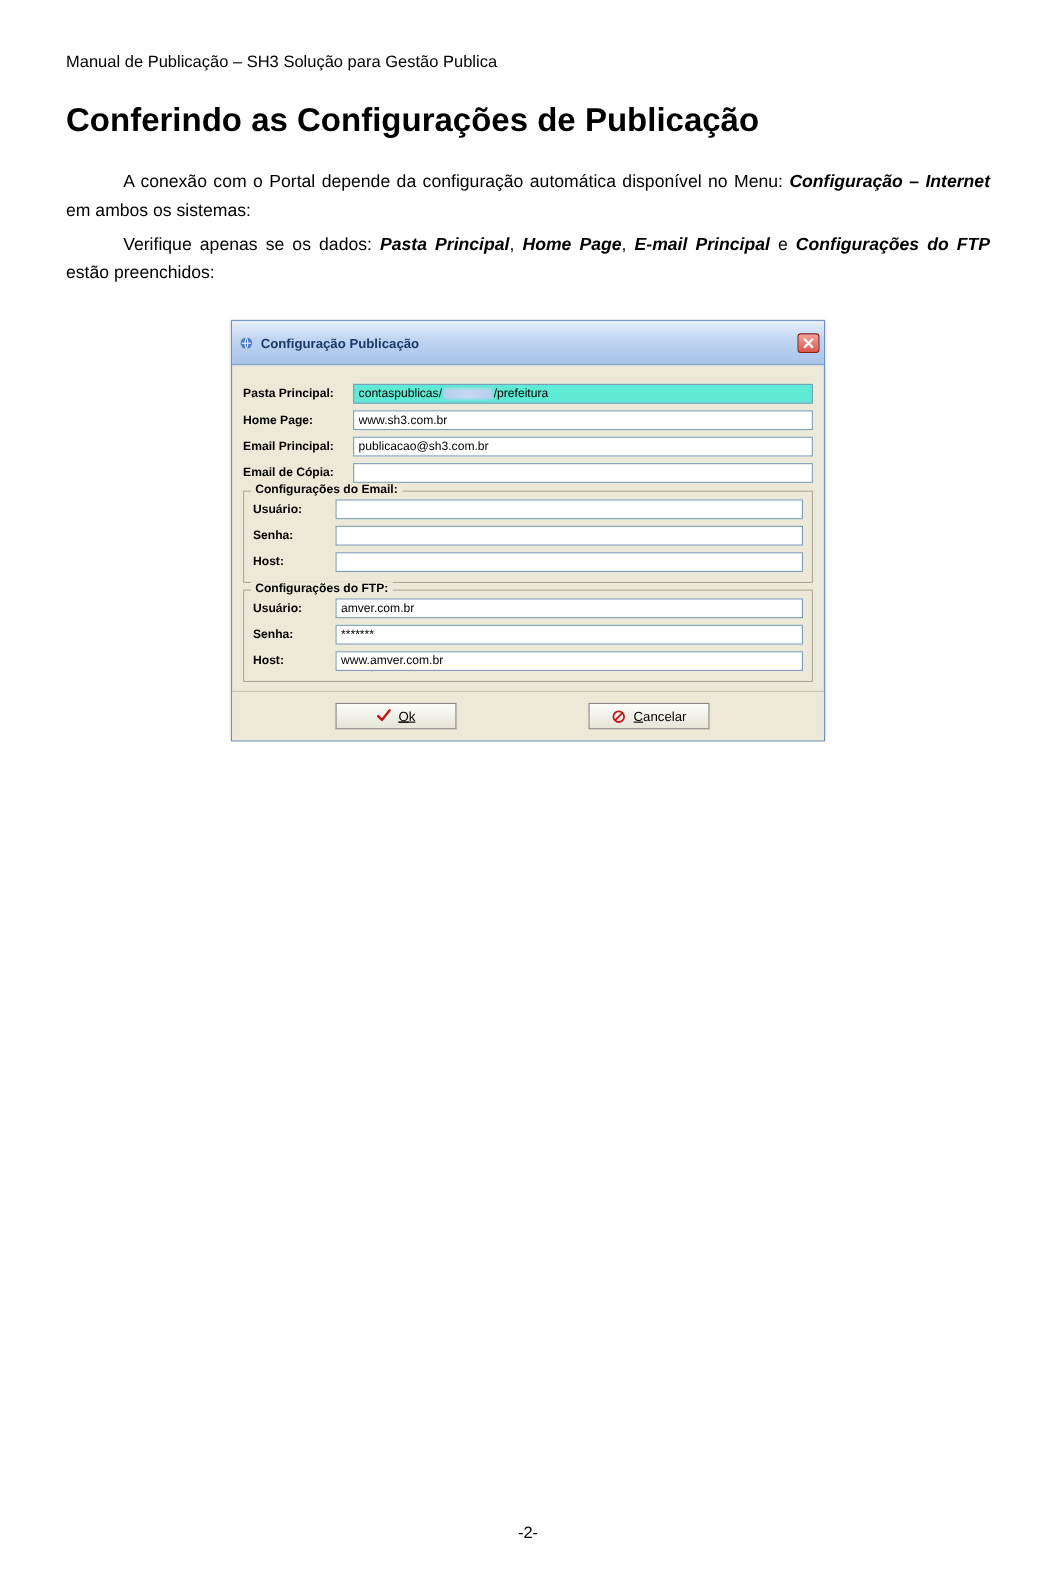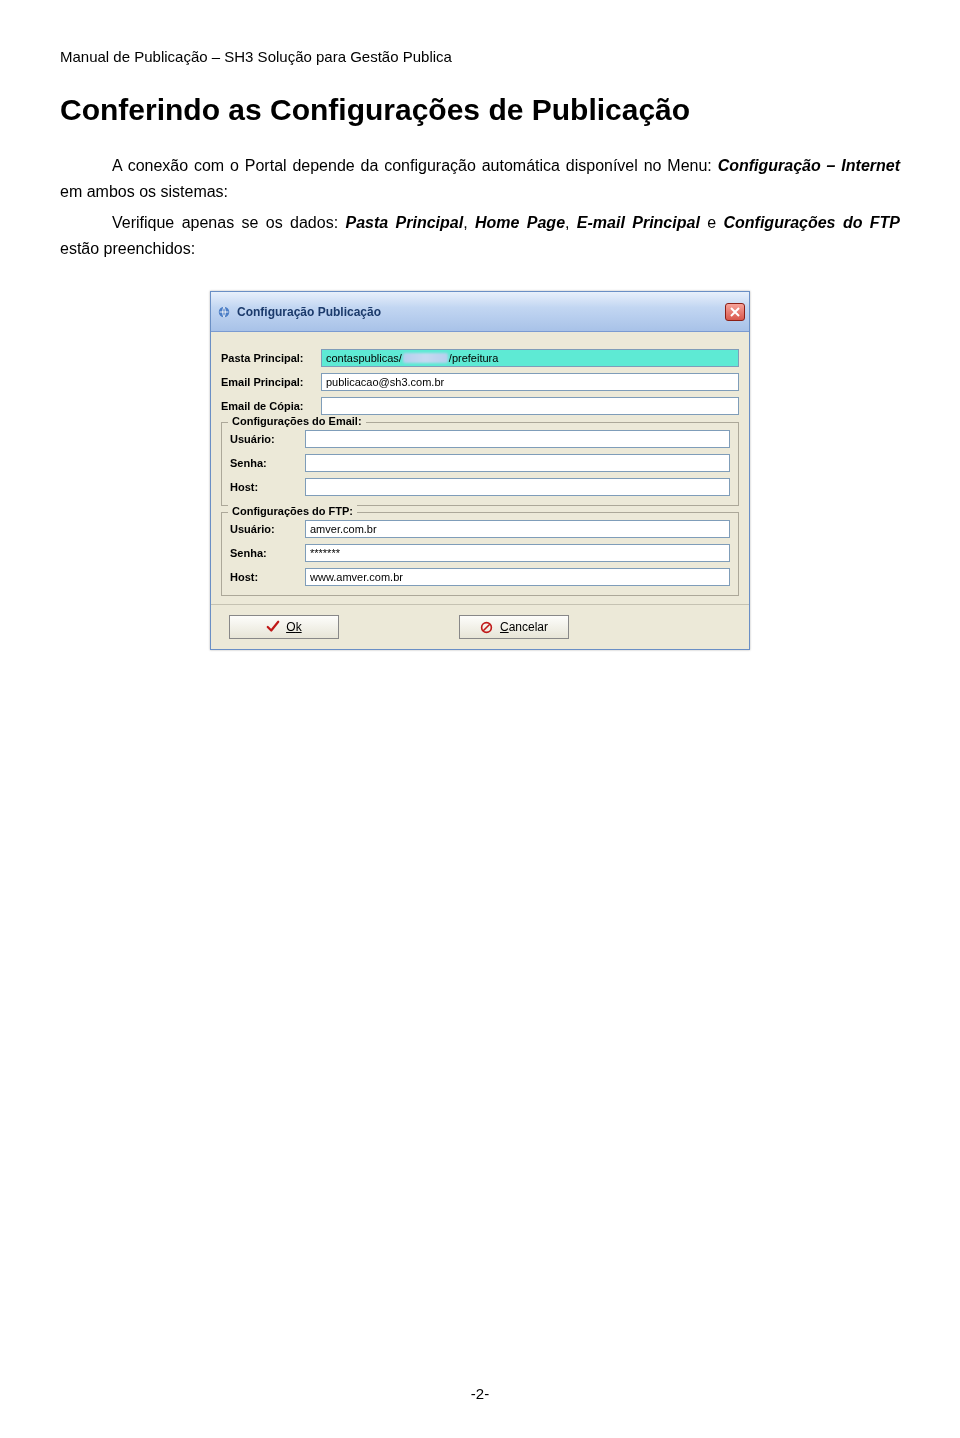--- a/index.html
+++ b/index.html
@@ -114,20 +114,21 @@
     background: #ece9d8;
     padding: 0 4px;
   }
   .fieldset .form-row .lbl { width: 60px; }
   .fieldset .form-row input { flex:1;margin-left:15px; }
   .button-bar {
     border-top: 1px solid #c5c2b2;
     background: #ece9d8;
     padding: 10px 28px 10px 18px;
     display: flex;
+    justify-content: center;
     gap: 120px;
   }
   .btn {
     display: flex;
     align-items: center;
     justify-content: center;
     gap: 6px;
     width: 110px;
     height: 24px;
     border: 1px solid #888;
@@ -194,20 +195,24 @@
 
         <div class="form-row">
           <span class="lbl">Pasta Principal:</span>
           <span style="flex:1; height:18px; border:1px solid #7f9db9; background:#5eead4; padding:0 4px; font-size:11px; display:flex; align-items:center;">
             <span>contaspublicas/</span>
               <span class="smudge"></span>
               <span>/prefeitura</span>
           </span>
         </div>
 
+        <div class="form-row">
+          <span class="lbl">Home Page:</span>
+          <input type="text" value="www.sh3.com.br" style="">
+        </div>
 
 
         <div class="form-row">
           <span class="lbl">Email Principal:</span>
           <input type="text" value="publicacao@sh3.com.br" style="">
         </div>
 
         <div class="form-row">
           <span class="lbl">Email de Cópia:</span>
           <input type="text" value="" style="">

